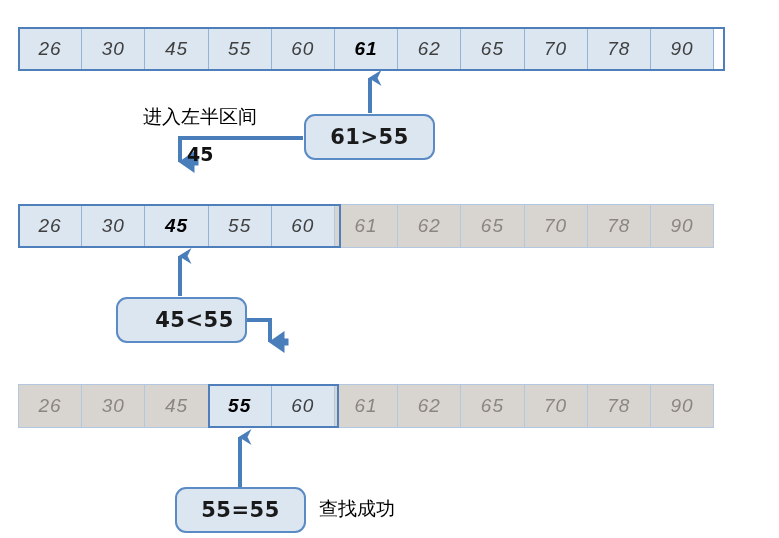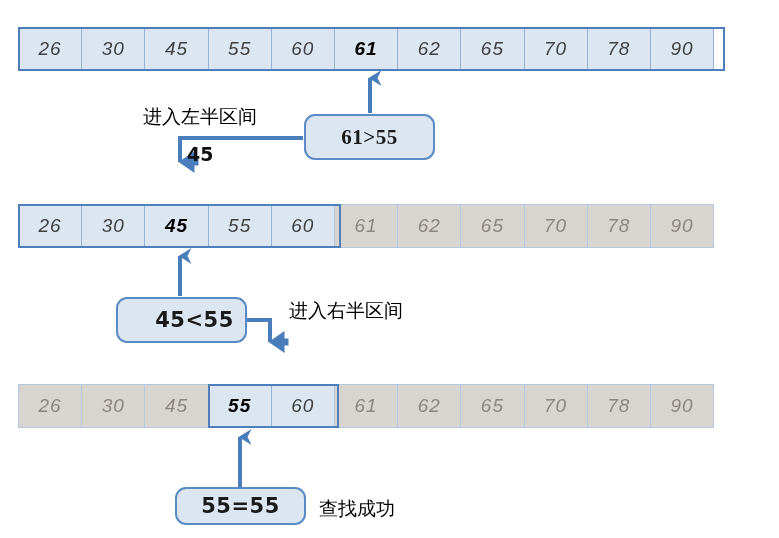--- a/index.html
+++ b/index.html
@@ -181,27 +181,26 @@
     <div class="cell">60</div>
     <div class="cell dim">61</div>
     <div class="cell dim">62</div>
     <div class="cell dim">65</div>
     <div class="cell dim">70</div>
     <div class="cell dim">78</div>
     <div class="cell dim">90</div>
   </div>
   <div class="frame" style="left:208px; top:384px; width:131px;"></div>
 
-  <div class="callout" style="left:304px; top:114px; width:131px; height:46px;font-family:Liberation Serif, serif;">61&gt;55</div>
+  <div class="callout" style="left:304px; top:114px; width:131px; height:46px;">61&gt;55</div>
 
   <div class="callout" style="left:116px; top:297px; width:131px; height:46px;padding-left:26px;">45&lt;55</div>
 
-  <div class="callout" style="left:175px; top:487px; width:131px; height:38px;">55=55</div>
+  <div class="callout" style="left:175px; top:487px; width:131px; height:46px;">55=55</div>
 
   <div class="label-cn" style="left:143px; top:104px;">进入左半区间</div>
 
   <div class="label-num" style="left:187px; top:143px;">45</div>
 
-  <div class="label-cn" style="left:289px; top:298px;">进入右半区间</div>
 
   <div class="label-cn" style="left:319px; top:496px;">查找成功</div>
 
 </div>
 
 </body></html>

